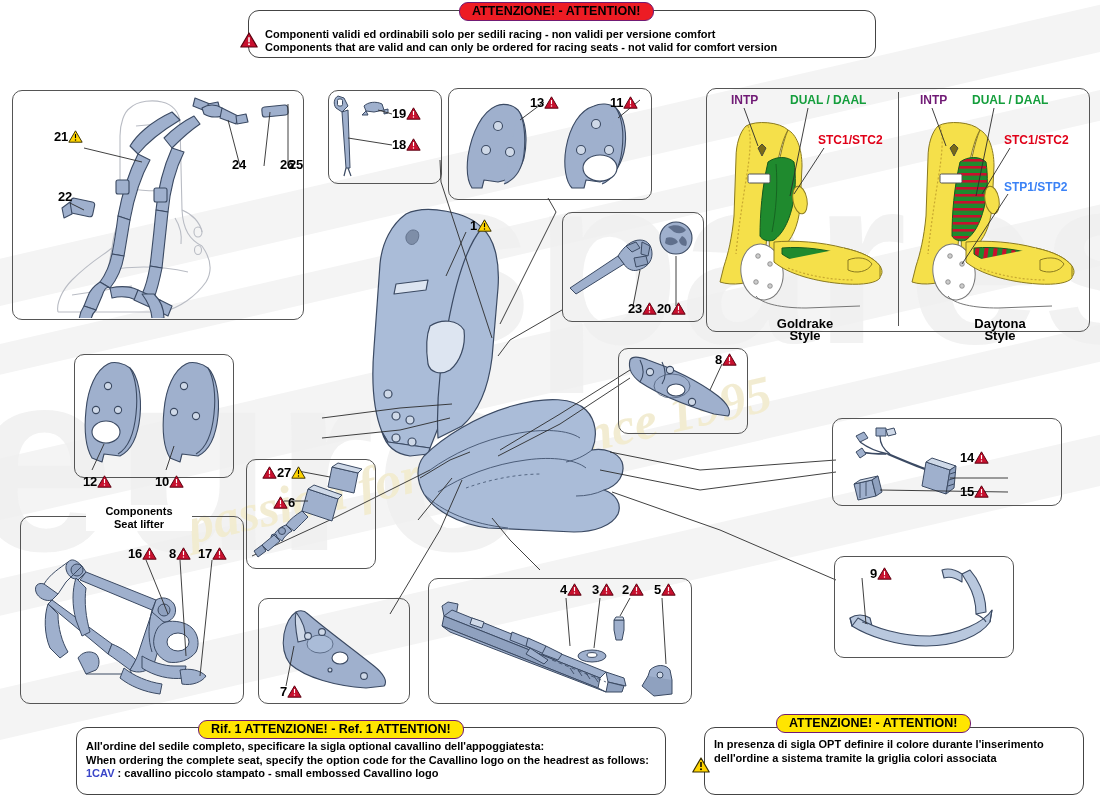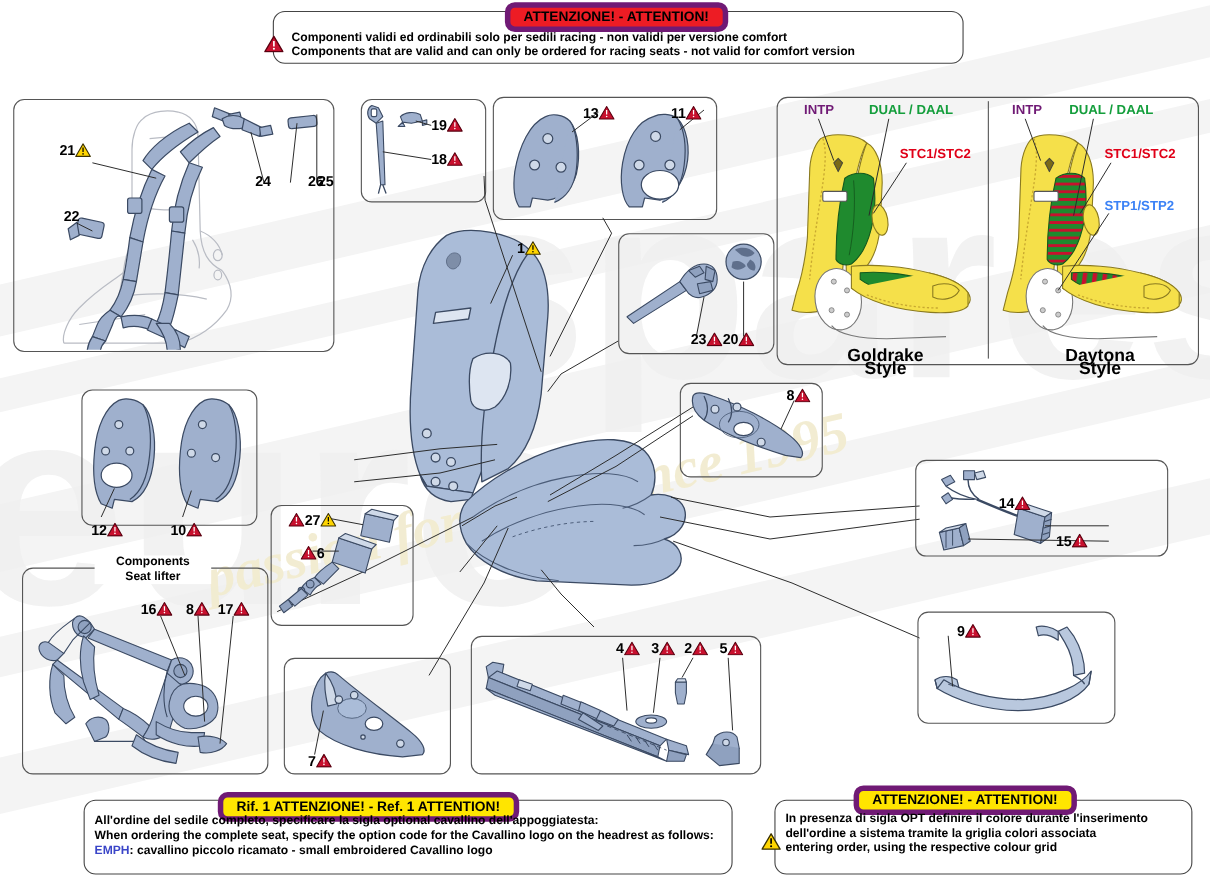--- a/index.html
+++ b/index.html
@@ -17,32 +17,32 @@
   .panel{position:absolute;border:1px solid #555;border-radius:10px;background:transparent;}
   .panel-lbl{position:absolute;background:#fff;font-weight:bold;font-size:11px;
              color:#000;text-align:center;line-height:13px;padding:0 5px;}
 
   .ref{position:absolute;font-weight:bold;font-size:13px;color:#000;white-space:nowrap;
        letter-spacing:-0.2px;}
   .tri{display:inline-block;vertical-align:-2px;width:15px;height:13px;position:relative;}
   .tri svg{display:block;}
 
   .banner{position:absolute;border:1px solid #444;border-radius:11px;background:#fff;}
-  .banner-tab{position:absolute;border:5px solid #701a75;border-radius:9px;
+  .banner-tab{position:absolute;border:1px solid #701a75;border-radius:9px;
               font-weight:bold;font-size:12.5px;color:#000;padding:1px 12px 2px;white-space:nowrap;}
   .tab-red{background:#ed1c24;}
   .tab-yel{background:#ffe500;text-align:right;}
   .banner-body{position:absolute;font-size:11px;font-weight:bold;color:#000;line-height:13px;}
   .banner-body .blue{color:#3a45c8;}
   .styl-lbl{position:absolute;font-weight:bold;font-size:12px;white-space:nowrap;}
   .c-intp{color:#701a75;}
   .c-dual{color:#149e3c;}
   .c-stc{color:#e00018;}
   .c-stp{color:#3b82f6;}
-  .style-name{position:absolute;font-weight:bold;font-size:16px;color:#000;text-align:center;line-height:12px;}
+  .style-name{position:absolute;font-weight:bold;font-size:13px;color:#000;text-align:center;line-height:12px;}
   .divider{position:absolute;background:#555;width:1px;}
 </style>
 </head>
 <body>
 
 <div id="root">
 
   <div class="wm">
     <div class="wm-band" style="left:-40px;top:130px;width:1200px;height:46px;transform:rotate(-13deg);"></div>
     <div class="wm-band" style="left:-40px;top:215px;width:1200px;height:30px;transform:rotate(-13deg);"></div>
@@ -671,21 +671,21 @@
       <path d="M22 66 L40 62 L44 78 L26 82 Z"></path>
       <path d="M22 66 L28 62 L46 58 L40 62 Z" fill="#cfd9e8"></path>
       <path d="M40 62 L46 58 L50 74 L44 78 Z" fill="#8fa1bf"></path>
       <path d="M34 63 L34 78 M28 65 L28 80" stroke-width="0.9"></path>
     </g>
     <g stroke="#2b2b2b" stroke-width="0.9" fill="none">
       <path d="M118 60 L176 60"></path>
       <path d="M48 72 L176 74"></path>
     </g>
   </svg>
-  <div class="ref" style="left:908px;top:450px;">
+  <div class="ref" style="left:960px;top:450px;">
     <span>14</span><span class="tri"><svg width="15" height="13" viewBox="0 0 18 16">
           <path d="M9 1 L17.2 15 L0.8 15 Z" fill="#c8102e" stroke="#5a0010" stroke-width="1.2" stroke-linejoin="round"></path>
           <path d="M9 5 L9 10" stroke="#fff" stroke-width="1.4"></path>
           <circle cx="9" cy="12.2" r="0.9" fill="#fff"></circle>
         </svg></span>
   </div>
   <div class="ref" style="left:960px;top:484px;">
     <span>15</span><span class="tri"><svg width="15" height="13" viewBox="0 0 18 16">
           <path d="M9 1 L17.2 15 L0.8 15 Z" fill="#c8102e" stroke="#5a0010" stroke-width="1.2" stroke-linejoin="round"></path>
           <path d="M9 5 L9 10" stroke="#fff" stroke-width="1.4"></path>
@@ -714,31 +714,30 @@
           <path d="M9 5 L9 10" stroke="#fff" stroke-width="1.4"></path>
           <circle cx="9" cy="12.2" r="0.9" fill="#fff"></circle>
         </svg></span>
   </div>
 
   <div class="banner" style="left:76px;top:727px;width:588px;height:66px;"></div>
   <div class="banner-tab tab-yel" style="left:198px;top:720px;">Rif. 1 ATTENZIONE! - Ref. 1 ATTENTION!</div>
   <div class="banner-body" style="left:86px;top:740px;width:572px;line-height:13.5px;">
     <div>All'ordine del sedile completo, specificare la sigla optional cavallino dell'appoggiatesta:</div>
     <div>When ordering the complete seat, specify the option code for the Cavallino logo on the headrest as follows:</div>
-    <div><span class="blue">EMPH</span><span>: cavallino piccolo ricamato - small embroidered Cavallino logo</span></div>
+    <div><span class="blue">1CAV</span><span> : cavallino piccolo stampato - small embossed Cavallino logo</span></div>
   </div>
 
   <div class="banner" style="left:704px;top:727px;width:378px;height:66px;"></div>
   <div class="banner-tab tab-yel" style="left:776px;top:714px;">ATTENZIONE! - ATTENTION!</div>
   <span style="position:absolute;left:692px;top:757px;">
     <svg width="18" height="16" viewBox="0 0 18 16">
         <path d="M9 1 L17.2 15 L0.8 15 Z" fill="#ffd500" stroke="#3a3000" stroke-width="1.2" stroke-linejoin="round"></path>
         <path d="M9 5 L9 10" stroke="#000" stroke-width="1.5"></path>
         <circle cx="9" cy="12.3" r="0.95" fill="#000"></circle>
       </svg>
   </span>
   <div class="banner-body" style="left:714px;top:738px;width:362px;line-height:13.5px;">
     <div>In presenza di sigla OPT definire il colore durante l'inserimento</div>
     <div>dell'ordine a sistema tramite la griglia colori associata</div>
-    <div>entering order, using the respective colour grid</div>
   </div>
 
 </div>
 
 </body></html>

